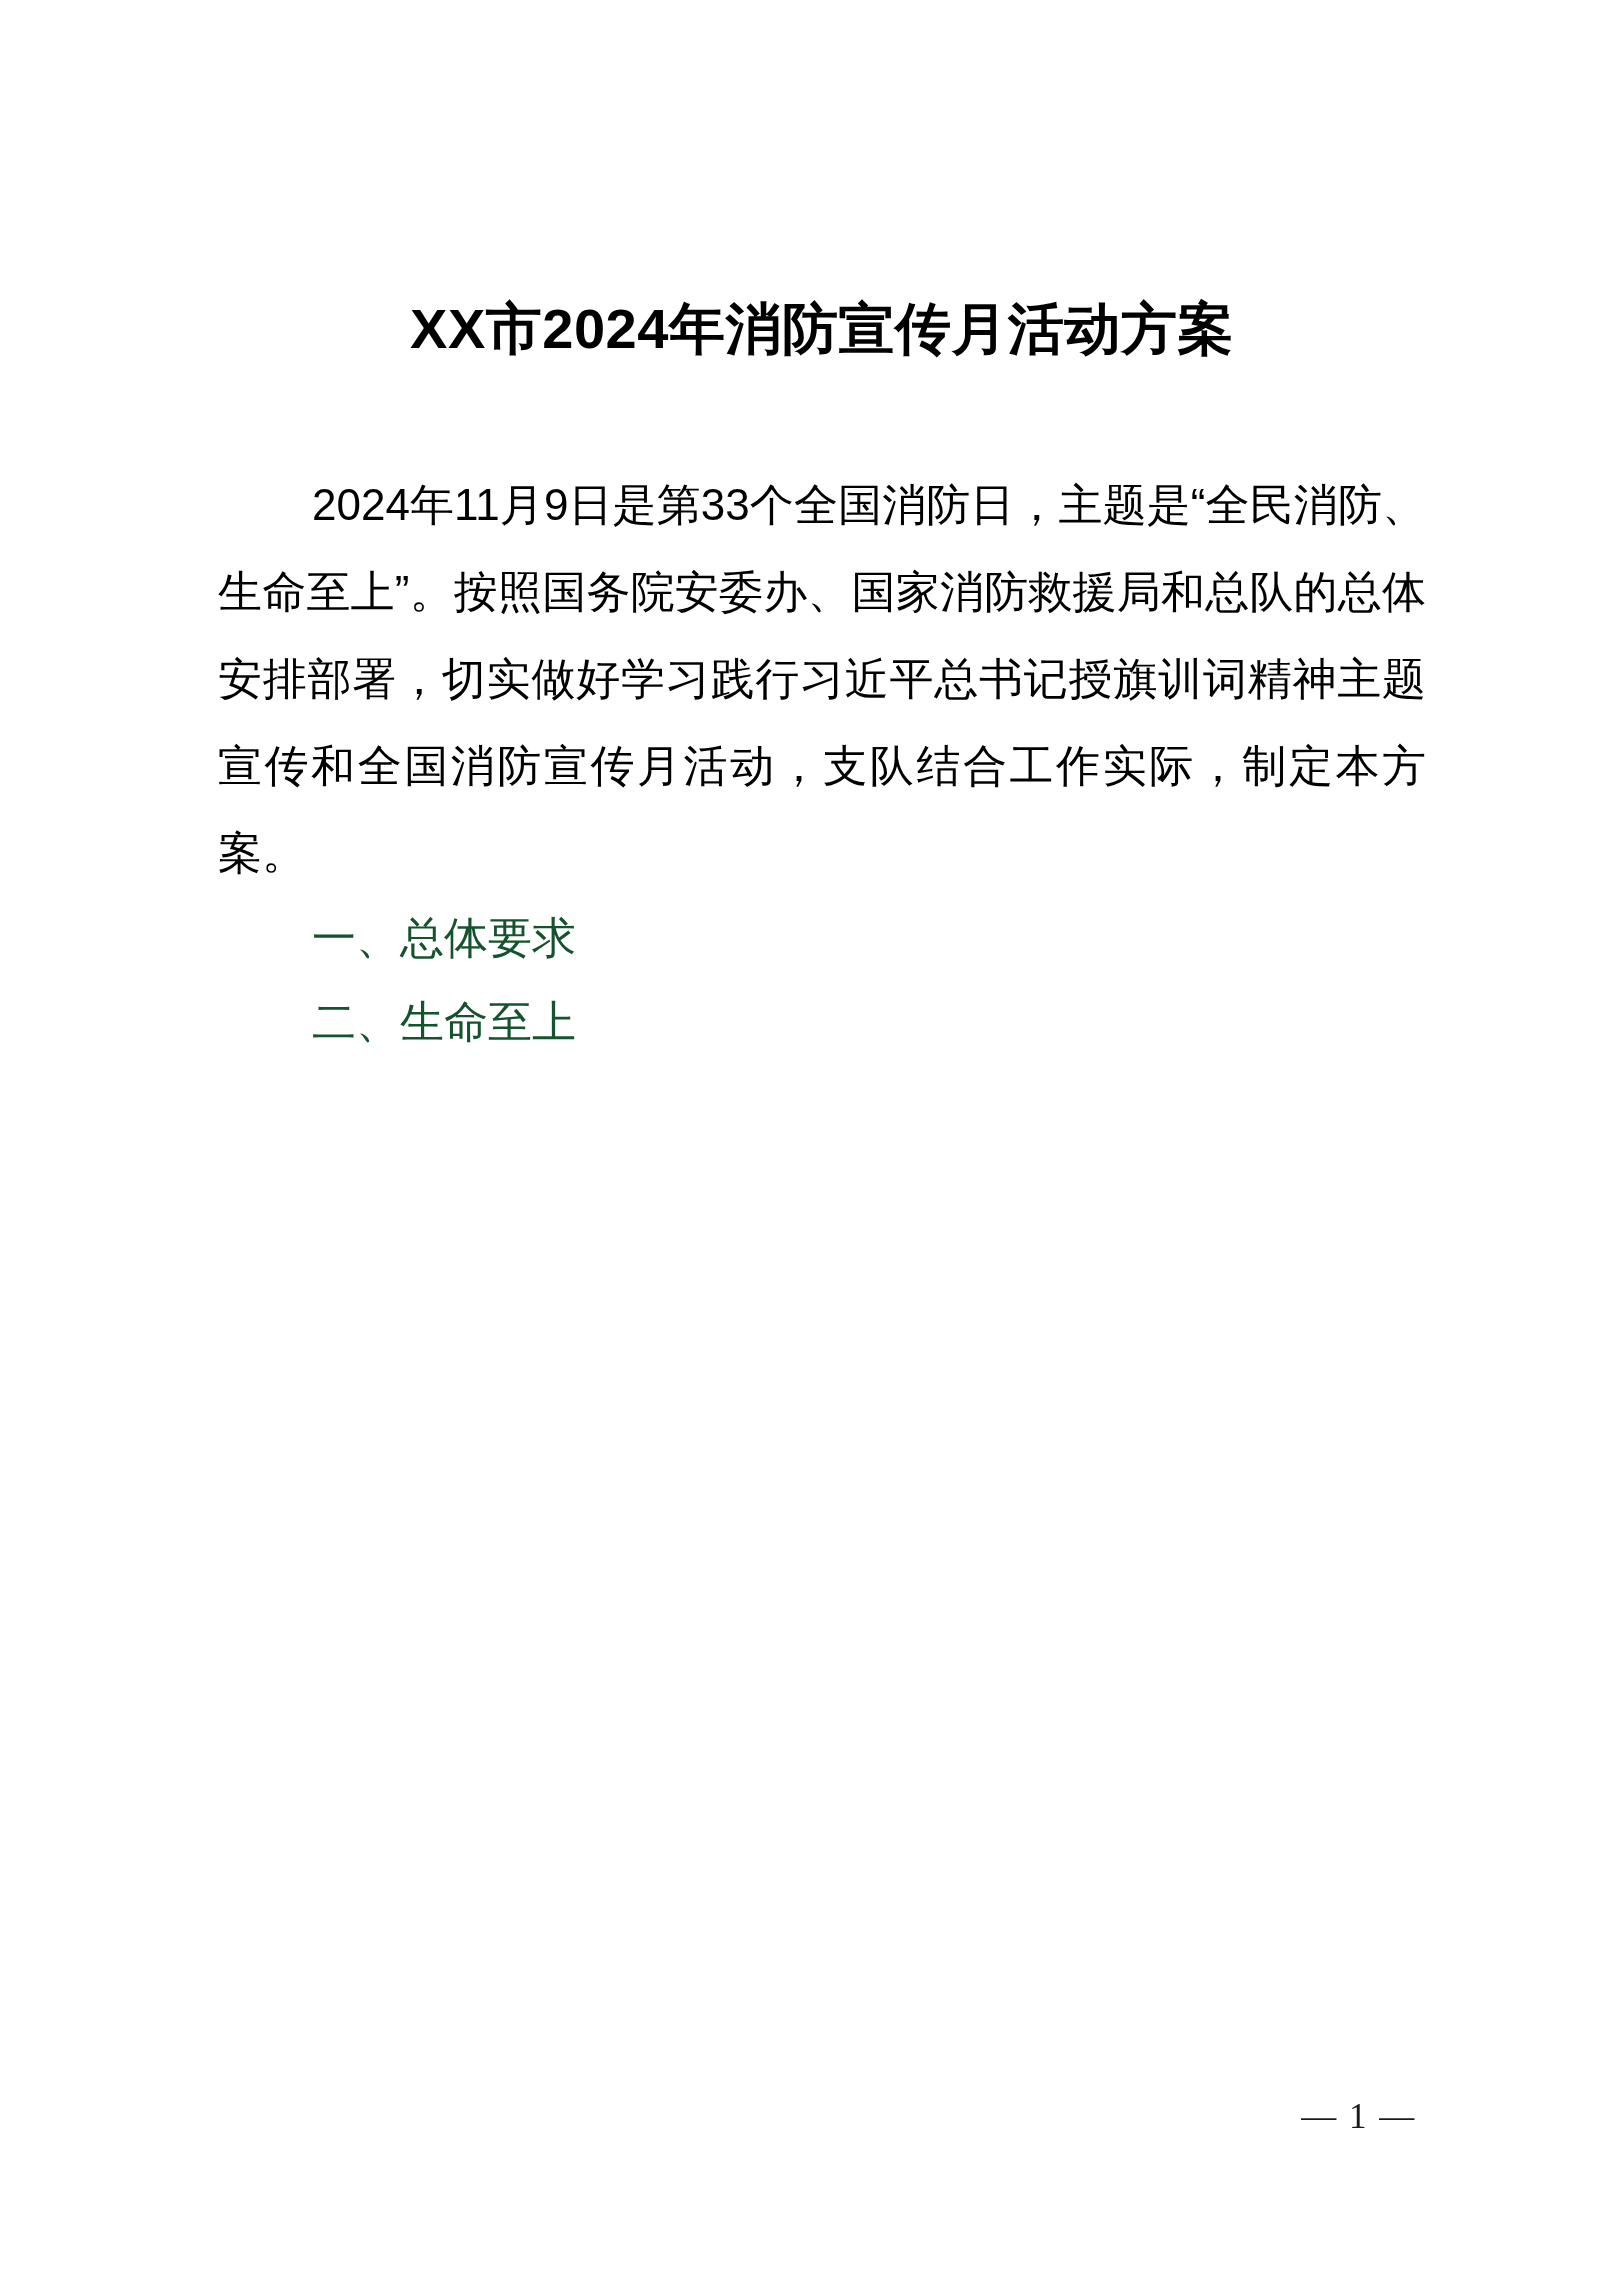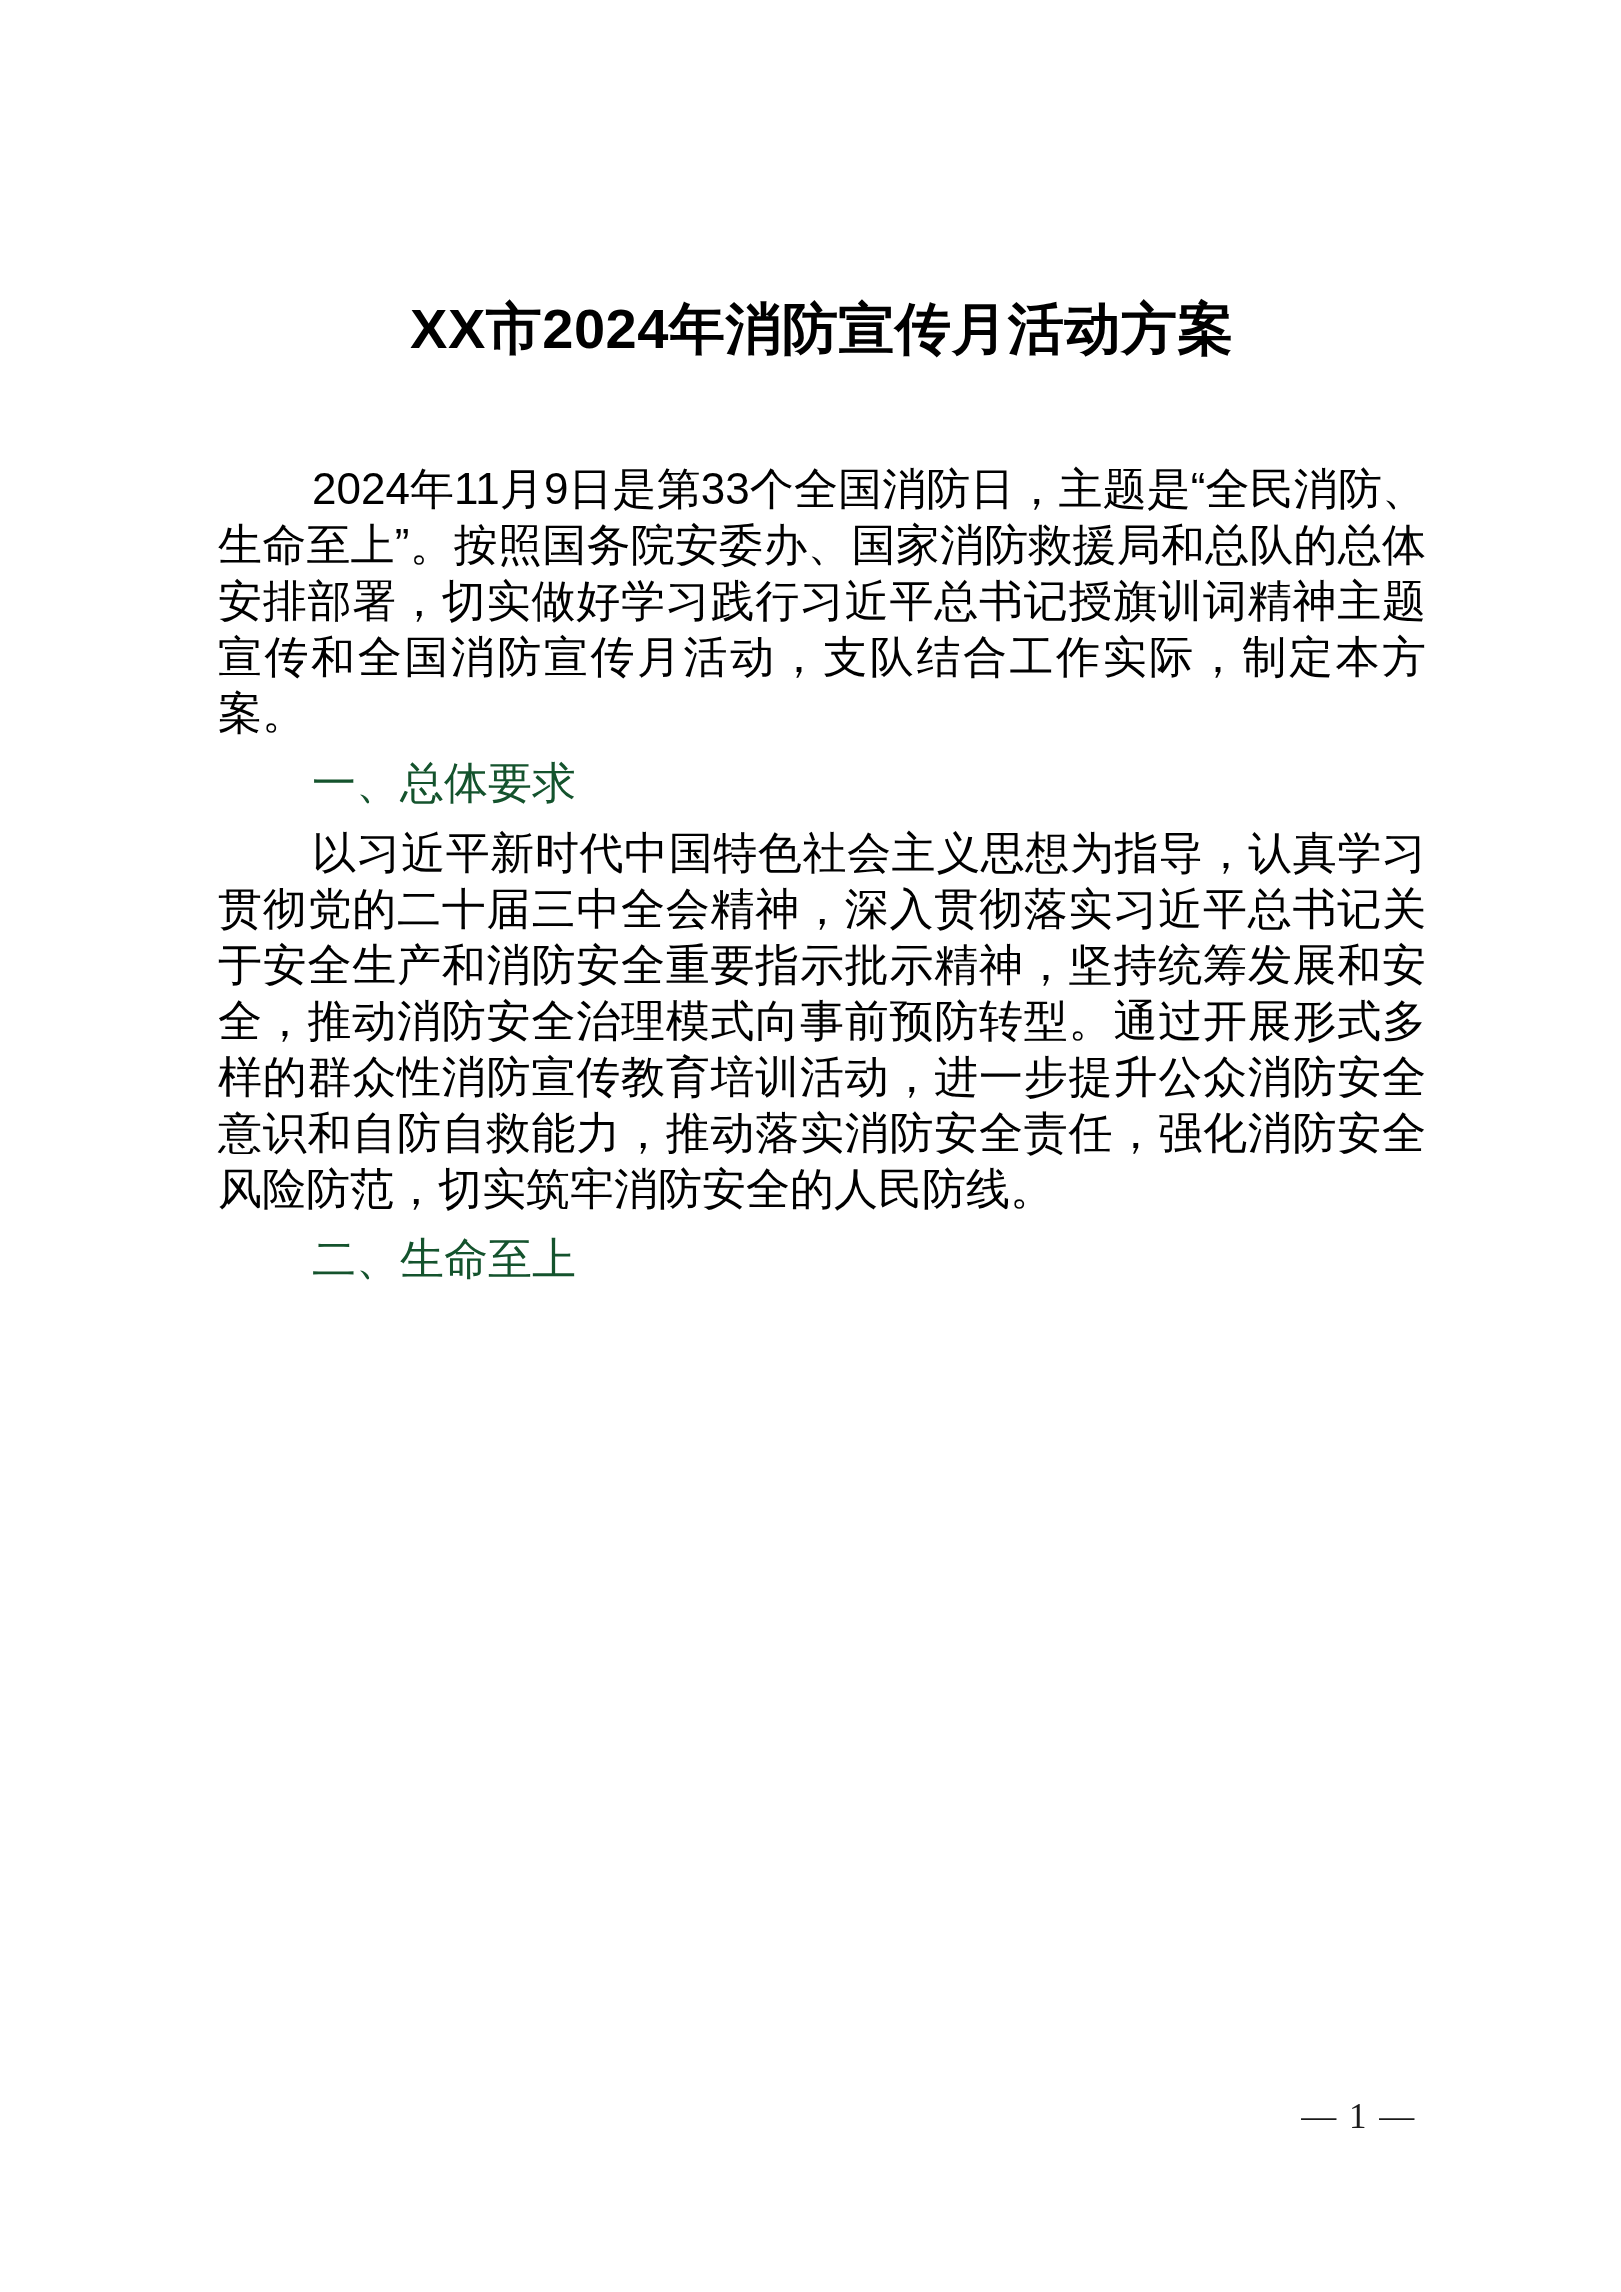--- a/index.html
+++ b/index.html
@@ -54,21 +54,21 @@
     position: absolute;
     left: 0;
     top: 461px;
     width: 1208px;
   }
 
   .para {
     margin: 0;
     padding: 0;
     font-size: 44px;
-    line-height: 56px;
+    line-height: 87px;
     text-align: justify;
     text-justify: inter-ideograph;
     text-align-last: left;
     letter-spacing: 0px;
     color: #000000;
     font-weight: normal;
   }
 
   .para.indent {
     text-indent: 94px;
@@ -109,21 +109,20 @@
   <div class="page-body">
 
     <h1 class="doc-title">XX市2024年消防宣传月活动方案</h1>
 
     <div class="content">
 
       <p class="para indent">2024年11月9日是第33个全国消防日，主题是“全民消防、生命至上”。按照国务院安委办、国家消防救援局和总队的总体安排部署，切实做好学习践行习近平总书记授旗训词精神主题宣传和全国消防宣传月活动，支队结合工作实际，制定本方案。</p>
 
       <p class="heading">一、总体要求</p>
 
-      <p class="para indent">以习近平新时代中国特色社会主义思想为指导，认真学习贯彻党的二十届三中全会精神，深入贯彻落实习近平总书记关于安全生产和消防安全重要指示批示精神，坚持统筹发展和安全，推动消防安全治理模式向事前预防转型。通过开展形式多样的群众性消防宣传教育培训活动，进一步提升公众消防安全意识和自防自救能力，推动落实消防安全责任，强化消防安全风险防范，切实筑牢消防安全的人民防线。</p>
 
       <p class="heading">二、生命至上</p>
 
 
     </div>
 
     <div class="page-footer">— 1 —</div>
 
   </div>
 

